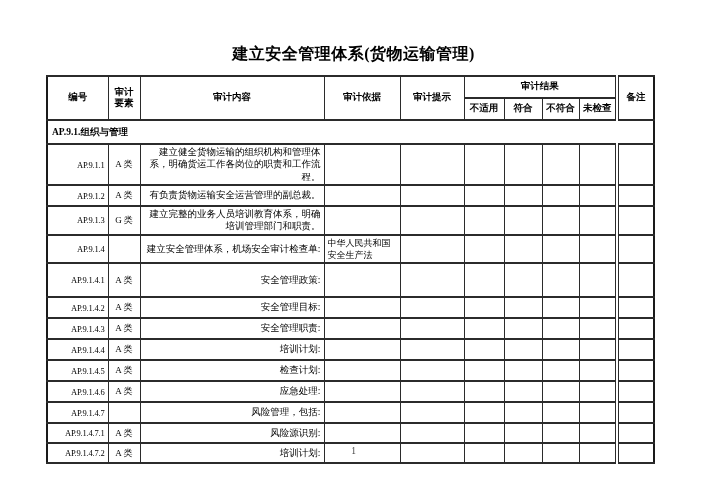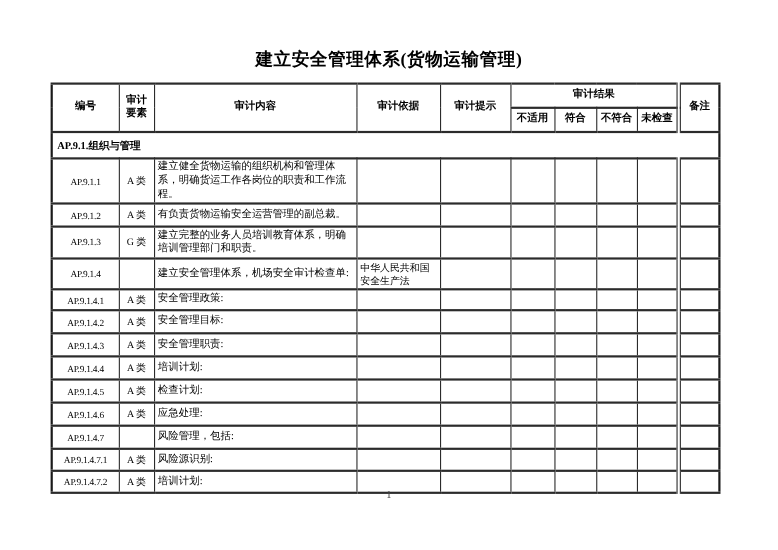--- a/index.html
+++ b/index.html
@@ -59,44 +59,44 @@
   .hdr-two-line span { display: block; }
   tr.row-section td {
     font-weight: bold;
     text-align: left;
     font-size: 9.5px;
     height: 20px;
     padding-left: 4px;
   }
   td.c-id {
     font-size: 8.5px;
-    text-align: center;
+    text-align: right;
     padding-left: 3px;
     letter-spacing: -0.2px;
     white-space: nowrap;
   }
   td.c-cat {
     font-size: 9px;
     text-align: center;
     padding: 0;
   }
   td.c-content {
     font-size: 9.5px;
     line-height: 1.3;
-    text-align: left;
+    text-align: right;
     padding: 1px 5px;
   }
   td.c-basis {
     font-size: 9px;
     line-height: 1.35;
     text-align: left;
     padding: 1px 5px;
     font-family: Liberation Serif, serif;
   }
-  tr.rh19 { height: 19px; }
+  tr.rh19 { height: 34px; }
   tr.rh20 { height: 20px; }
   tr.rh21 { height: 21px; }
   tr.rh24 { height: 20px; }
   tr.rh27 { height: 27px; }
   .page-number {
     position: absolute;
     top: 446px;
     left: 0;
     width: 707px;
     text-align: center;

